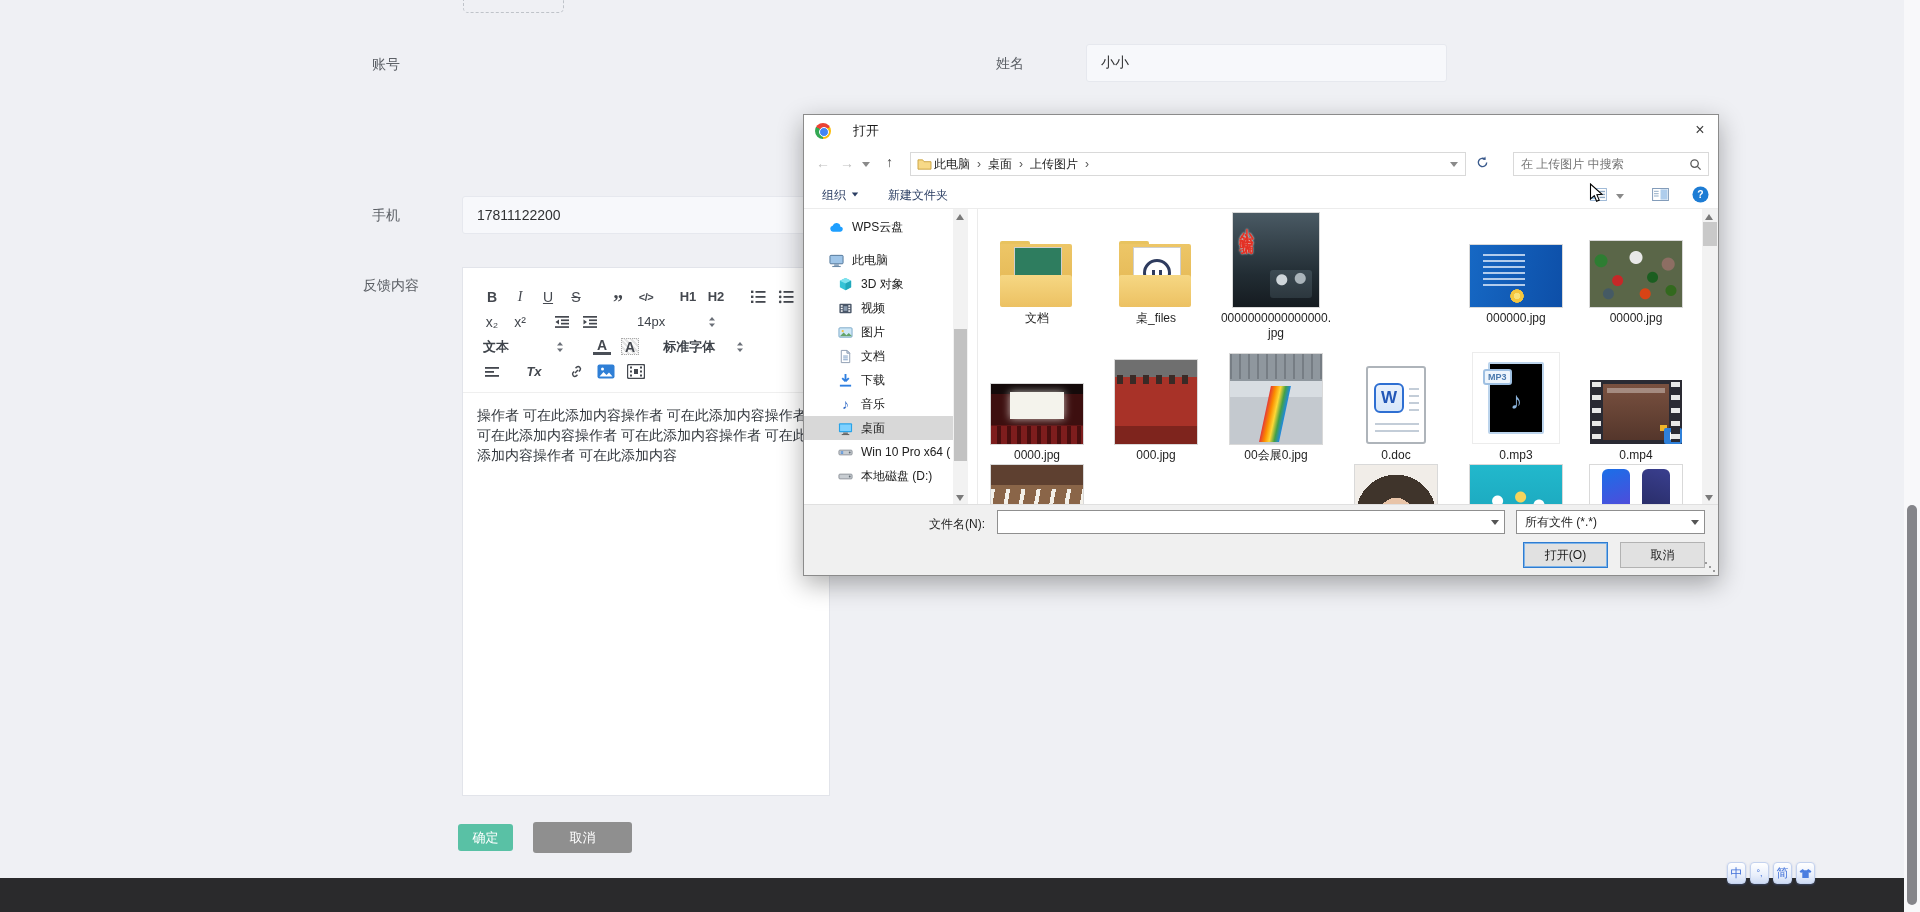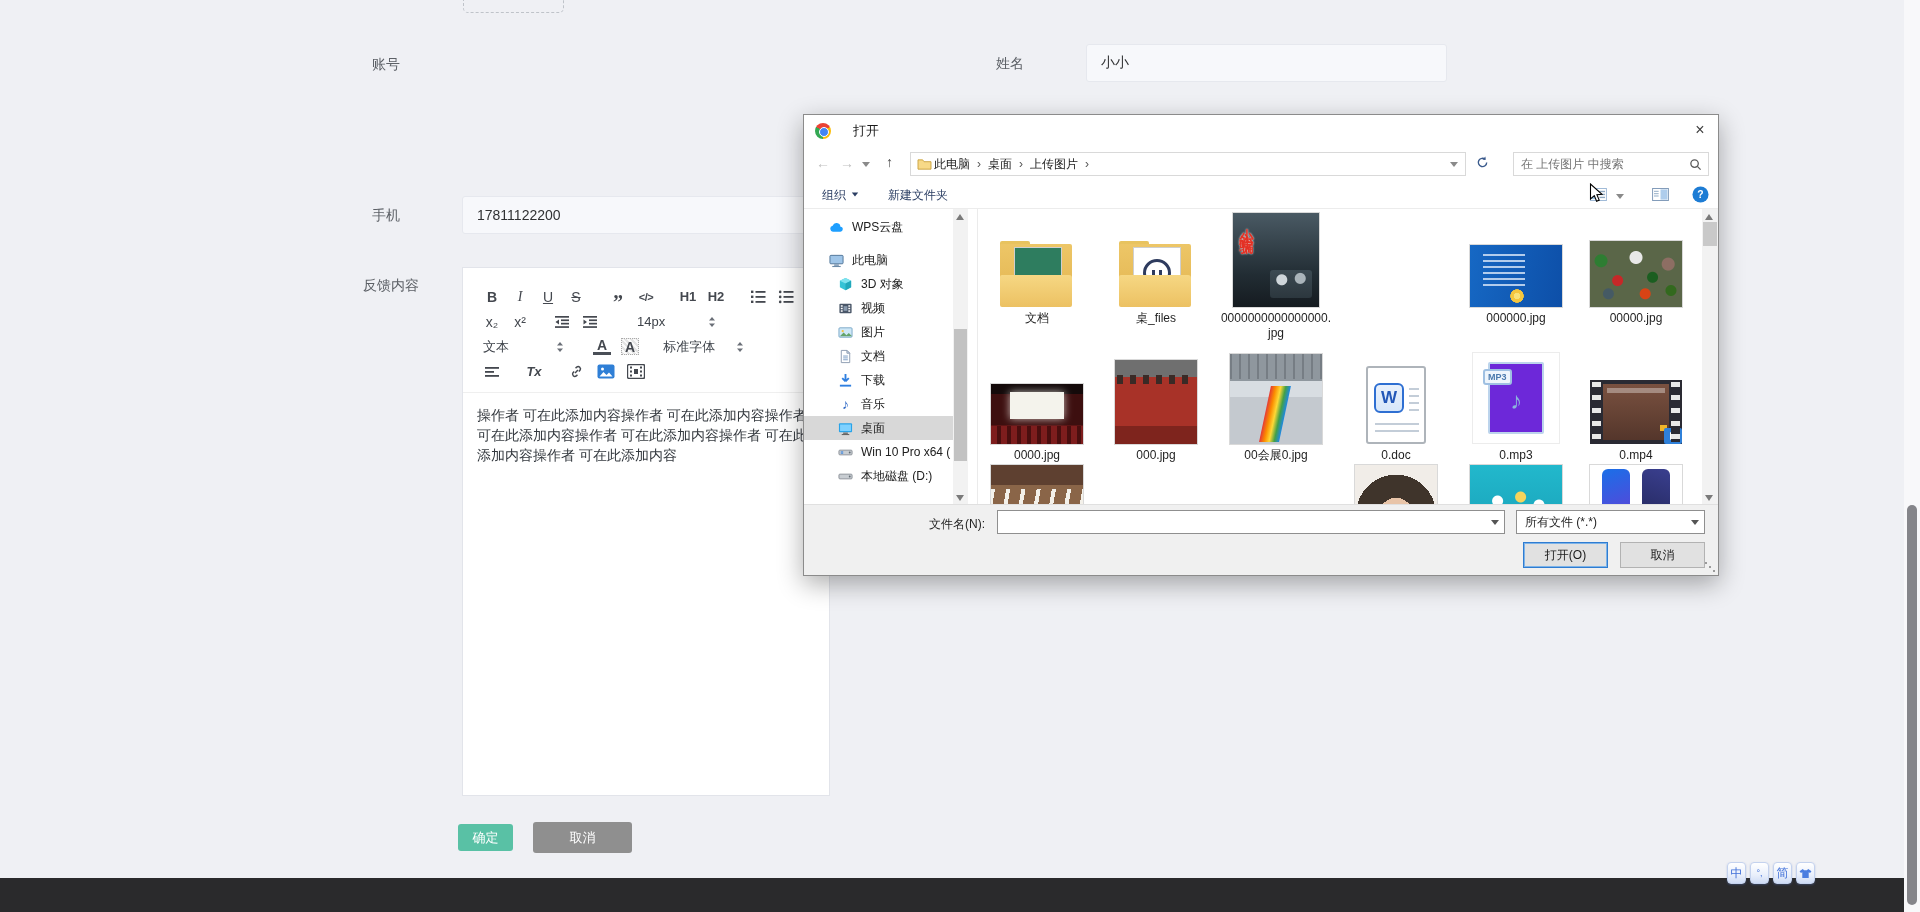--- a/index.html
+++ b/index.html
@@ -21,21 +21,21 @@
   .tb-btn { display:inline-flex; align-items:center; justify-content:center; min-width:18px;
     height:20px; margin-right:10px; color:#44484f; font-size:14px; cursor:pointer; }
   .tb-b { font-weight:bold; }
   .tb-i { font-style:italic; font-family:"Liberation Serif",serif; }
   .tb-u { text-decoration:underline; }
   .tb-s { text-decoration:line-through; }
   .tb-quote { font-family:"Liberation Serif",serif; font-weight:bold; font-size:20px; line-height:8px; padding-top:10px; }
   .tb-code { font-size:11px; font-weight:bold; letter-spacing:-0.5px; }
   .tb-h { font-weight:bold; font-size:13px; }
   .tb-text { font-size:13px; color:#3f444b; }
-  .tb-wide { min-width:58px; justify-content:flex-start; }
+  .tb-wide { min-width:58px; justify-content:flex-start;font-weight:bold; }
   .tb-colorA { font-weight:bold; border-bottom:3px solid #4a4f57; height:17px; }
   .tb-highA { font-weight:bold; background:repeating-linear-gradient(45deg,#e4e4e4 0 2px,#fafafa 2px 4px);
     border:1px dotted #aaa; padding:0 3px; height:17px; }
   .tb-tx { font-style:italic; font-size:13px; font-weight:bold; }
   .gapL { margin-left:14px; } .gapXL { margin-left:28px; } .gapS { margin-left:2px; }
   .ed-content { padding:12px 14px; font-size:14px; line-height:20px; color:#33383e; }
   .btn-confirm { position:absolute; left:458px; top:824px; width:55px; height:27px;
     border:none; border-radius:3px; color:#fff; font-size:13px; font-family:inherit; cursor:pointer;
     display:flex; align-items:center; justify-content:center; }
   .btn-cancel { position:absolute; left:533px; top:822px; width:99px; height:31px;
@@ -171,21 +171,21 @@
   .t-doc { width:60px; height:78px; background:#fff; border:2px solid #aeb4ba; border-radius:3px; }
   .wbox { position:absolute; left:6px; top:15px; width:30px; height:30px; border:2px solid #2e6fd2;
     border-radius:6px; background:linear-gradient(#e9f1fc,#d7e7fa); display:flex; align-items:center;
     justify-content:center; font-weight:bold; font-size:17px; color:#2257b8; }
   .dlines { position:absolute; right:5px; top:20px; width:10px; height:26px;
     background:repeating-linear-gradient(#c3cdd8 0 2px,transparent 2px 7px); }
   .dlines2 { position:absolute; left:7px; right:5px; bottom:7px; height:12px;
     background:repeating-linear-gradient(#c3cdd8 0 2px,transparent 2px 7px); }
   .mp3card { width:88px; height:92px; background:#fff; border:1px solid #ececec; display:flex;
     align-items:center; justify-content:center; position:relative; }
-  .t-mp3 { position:relative; width:56px; height:72px; background:#6d28d9; border:2px solid #bcd4ec; border-radius:2px; }
+  .t-mp3 { position:relative; width:56px; height:72px; background:#000000; border:2px solid #bcd4ec; border-radius:2px; }
   .mbadge { position:absolute; left:-7px; top:5px; padding:1px 3px; border:2px solid #9fc0e2; border-radius:3px;
     background:#eef5fc; font-size:9px; font-weight:bold; color:#4a79ad; }
   .mnote { position:absolute; left:50%; top:55%; transform:translate(-50%,-50%); font-size:24px; color:#8cb4dc; }
   .t-mp4 { width:92px; height:64px; background:#2a2a33; overflow:hidden; }
   .t-mp4::before, .t-mp4::after { content:""; position:absolute; top:2px; bottom:2px; width:9px;
     background:repeating-linear-gradient(#e8e8e8 0 5px,#2a2a33 5px 13px); }
   .t-mp4::before { left:2px; } .t-mp4::after { right:2px; }
   .minner { position:absolute; left:13px; right:13px; top:4px; bottom:4px;
     background:linear-gradient(#7a5140,#54362b); }
   .minner::before { content:""; position:absolute; left:4px; top:4px; right:4px; height:5px; background:rgba(255,255,255,.35); }

